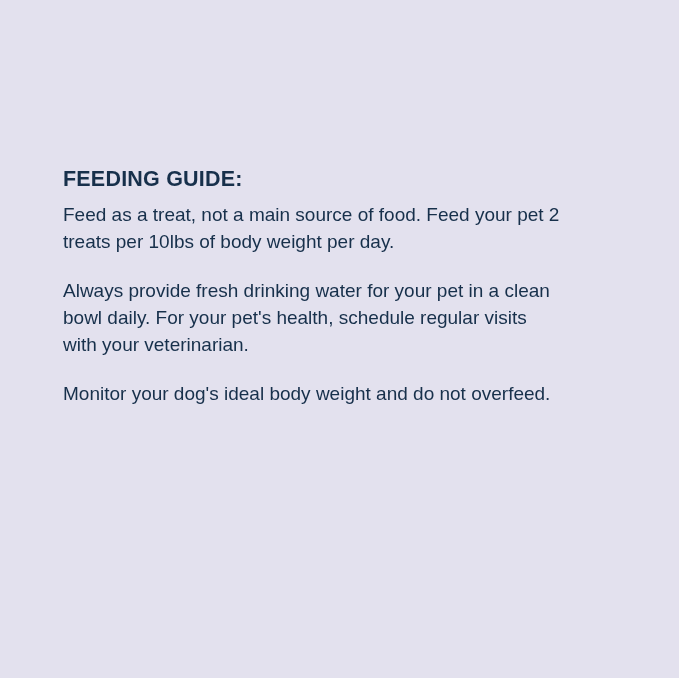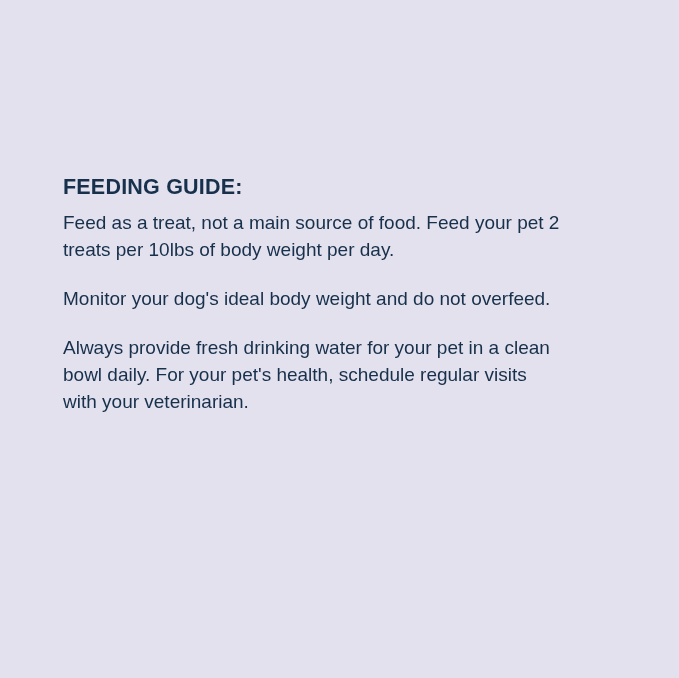--- a/index.html
+++ b/index.html
@@ -9,21 +9,21 @@
   body {
     width: 679px;
     height: 678px;
     background: #e3e1ee;
     font-family: "Liberation Sans", sans-serif;
     overflow: hidden;
   }
   .panel {
     position: absolute;
     left: 0;
-    top: 8px;
+    top: 0;
     width: 679px;
     height: 526px;
     background: #e3e1ee;
   }
   .content {
     position: absolute;
     left: 63px;
     top: 166px;
     width: 500px;
   }
@@ -46,16 +46,16 @@
     margin-bottom: 0;
   }
 </style>
 </head>
 <body>
 
 <div class="panel">
   <div class="content">
     <h2 class="heading">FEEDING GUIDE:</h2>
     <p class="para">Feed as a treat, not a main source of food. Feed your pet 2 treats per 10lbs of body weight per day.</p>
+    <p class="para">Always provide fresh drinking water for your pet in a clean bowl daily. For your pet's health, schedule regular visits with your veterinarian.</p>
     <p class="para">Monitor your dog's ideal body weight and do not overfeed.</p>
-    <p class="para">Always provide fresh drinking water for your pet in a clean bowl daily. For your pet's health, schedule regular visits with your veterinarian.</p>
   </div>
 </div>
 
 </body></html>

